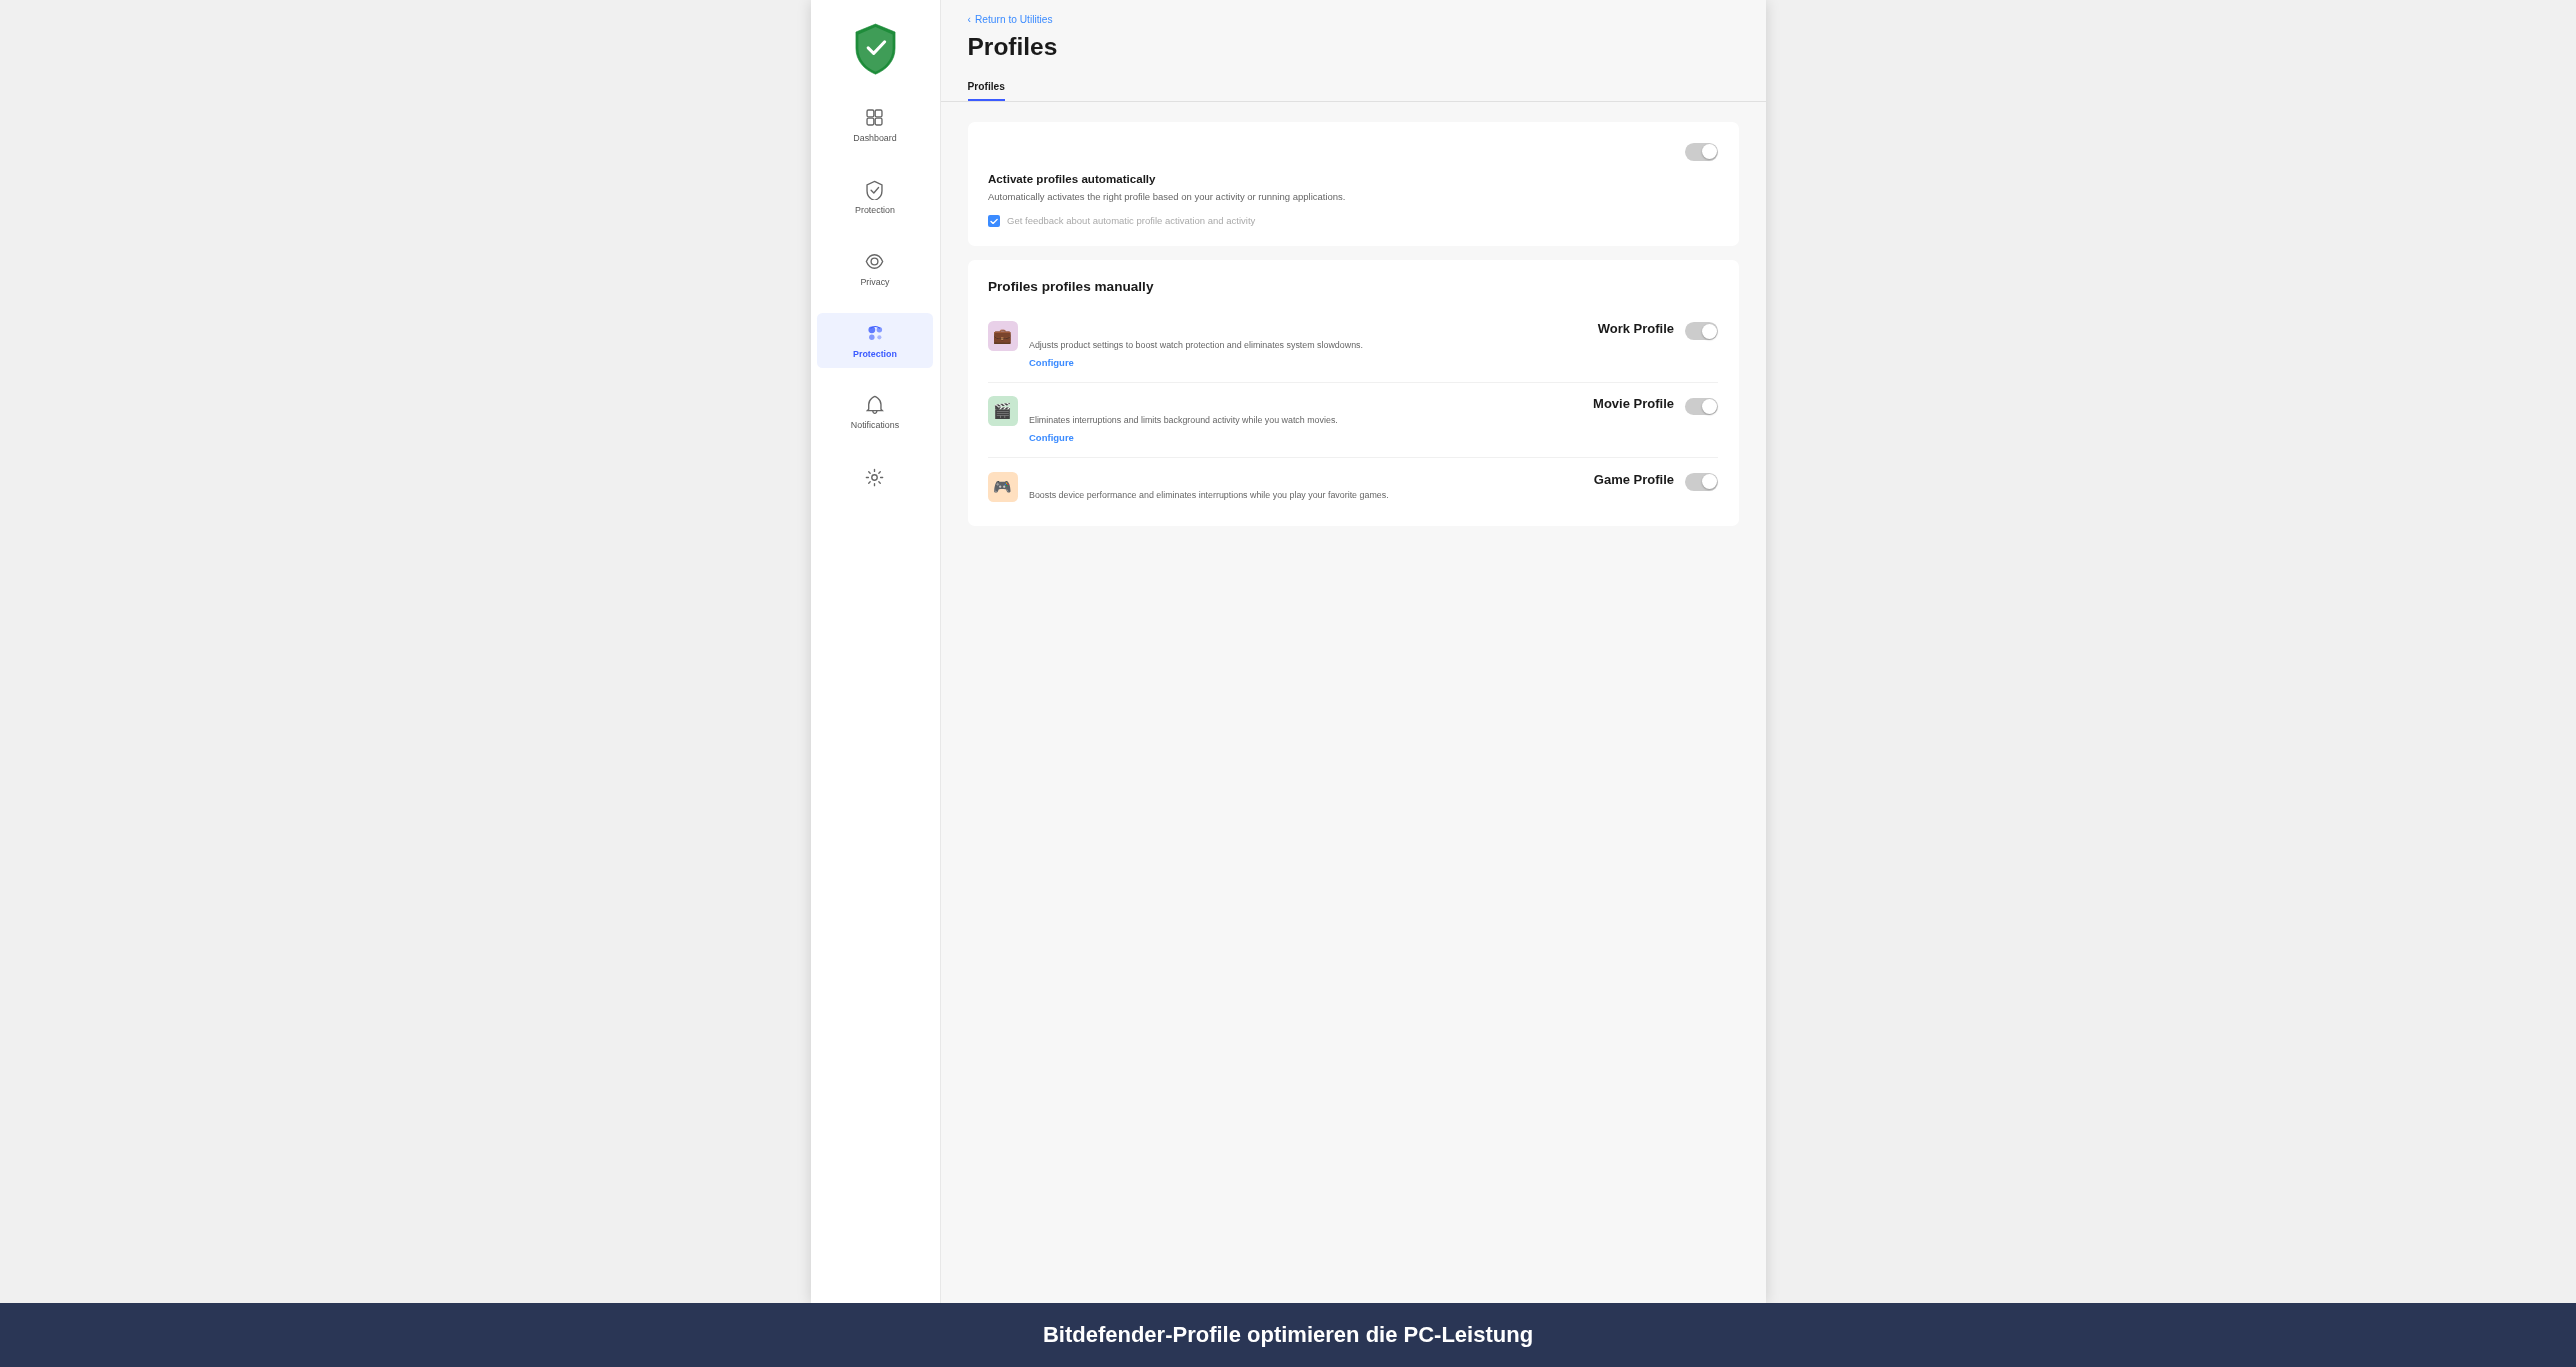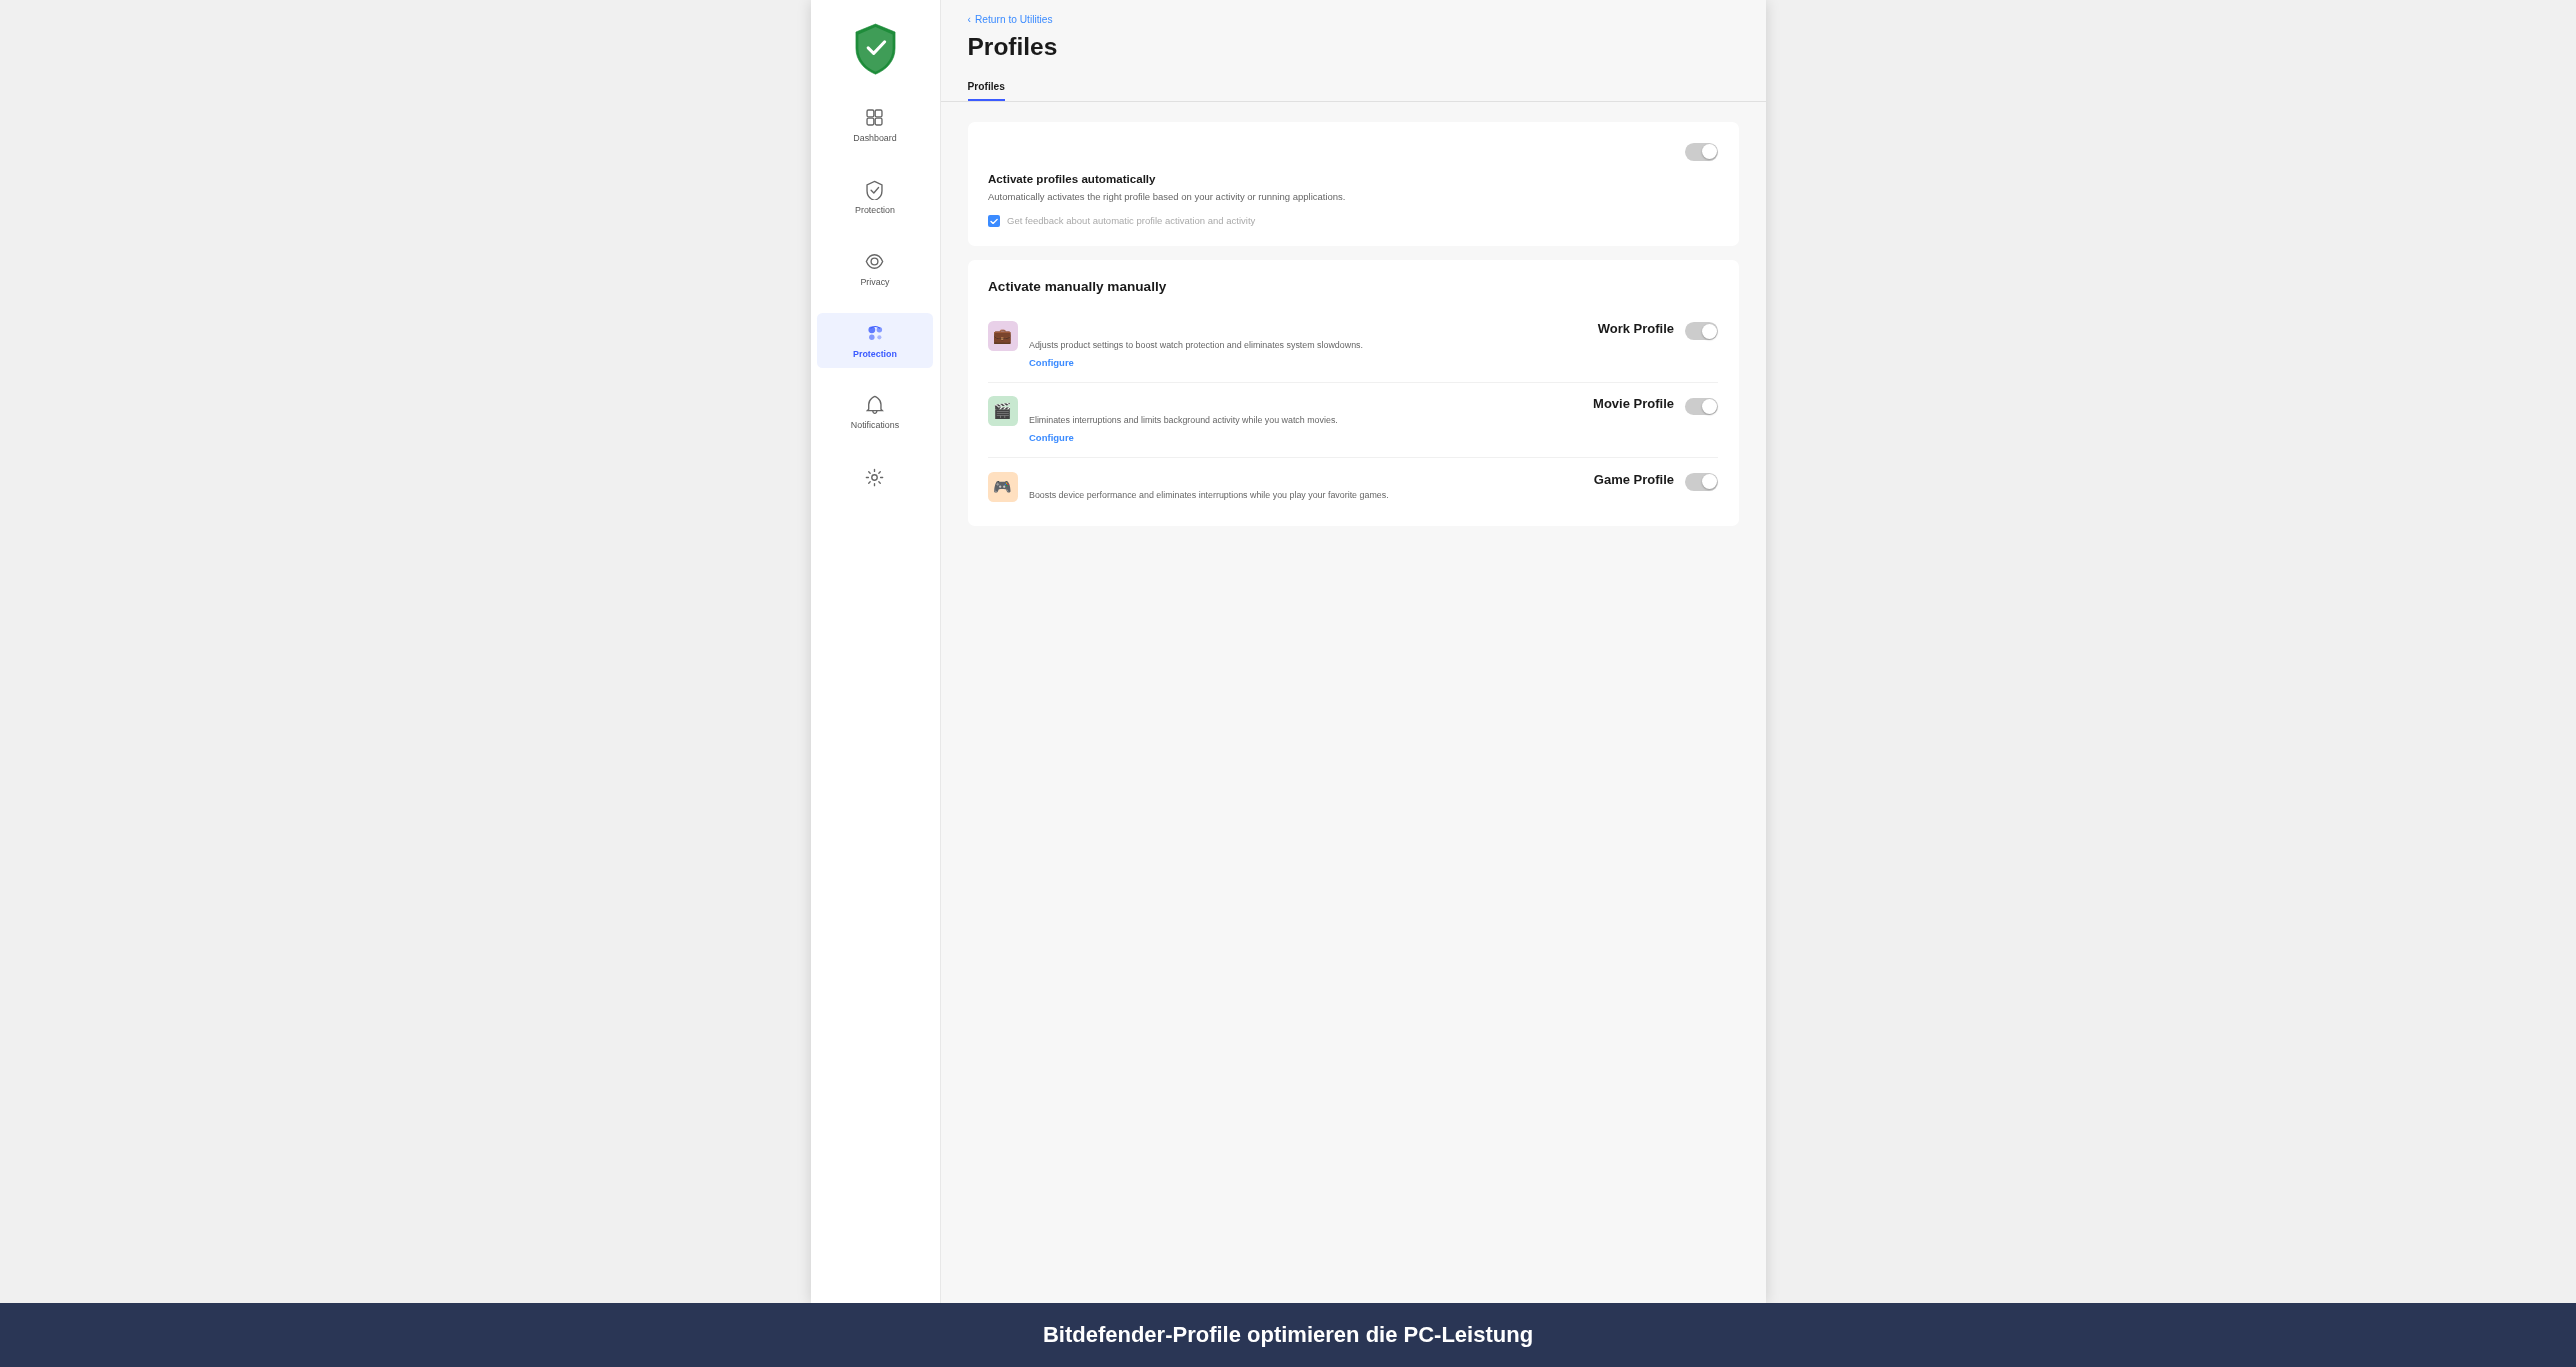--- a/index.html
+++ b/index.html
@@ -431,21 +431,21 @@
           <div class="checkbox">
             <svg width="8.2" height="6.8" viewBox="0 0 12 10" fill="none">
               <path d="M1.5 5 L4.5 8 L10.5 2" stroke="#fff" stroke-width="2" stroke-linecap="round" stroke-linejoin="round"></path>
             </svg>
           </div>
           <span class="checkbox-label">Get feedback about automatic profile activation and activity</span>
         </div>
       </div>
 
       <div class="section">
-        <div class="section-heading">Activate manually manually</div>
+        <div class="section-heading">Profiles profiles manually</div>
 
         <div class="profile-item">
           <div class="profile-icon-wrap work">
             <span>💼</span>
           </div>
           <div class="profile-info">
             <div class="profile-name">Work Profile</div>
             <div class="profile-desc">Adjusts product settings to boost watch protection and eliminates system slowdowns.</div>
             <a class="configure-link">Configure</a>
           </div>

